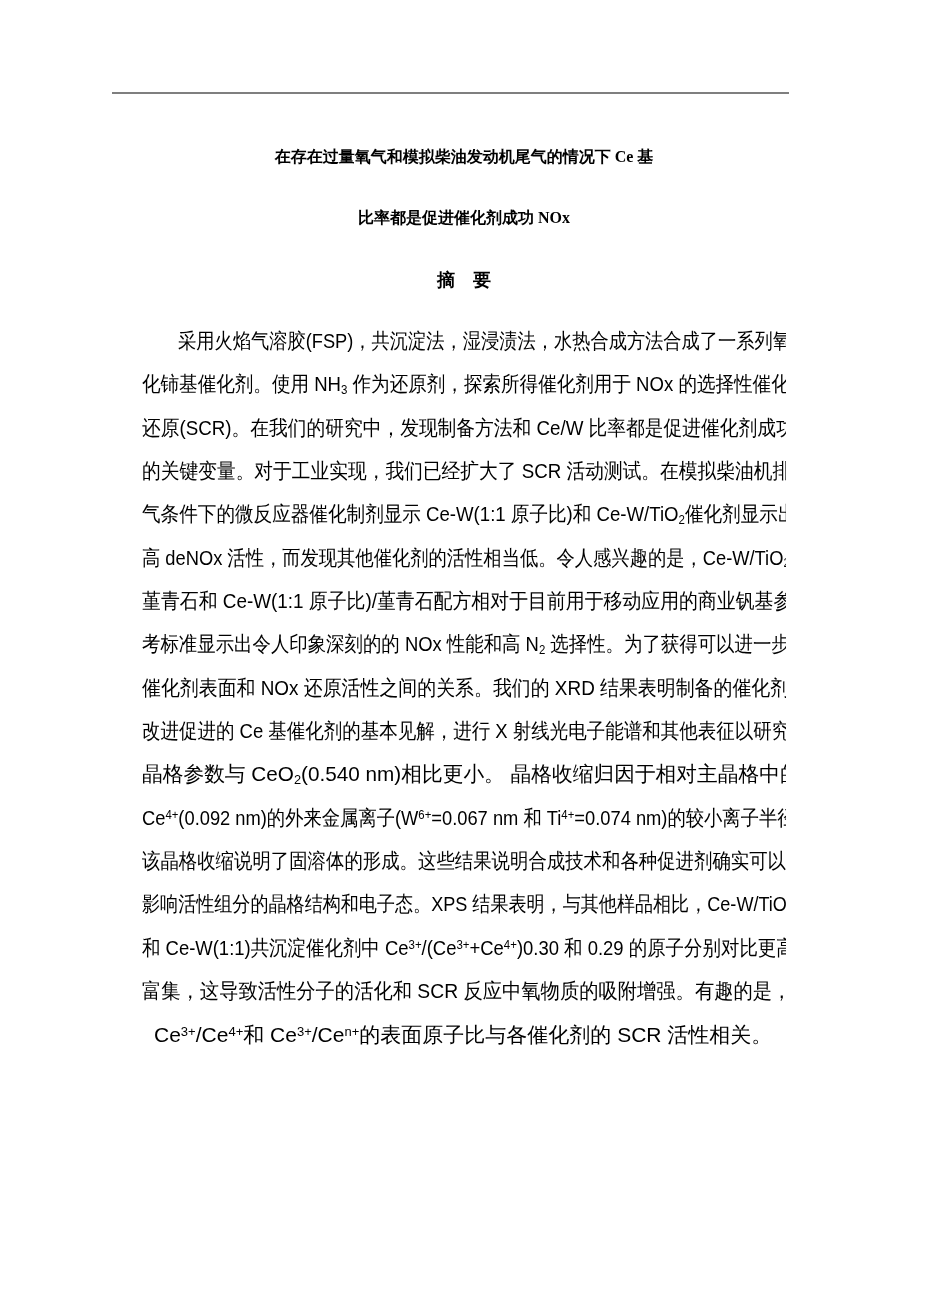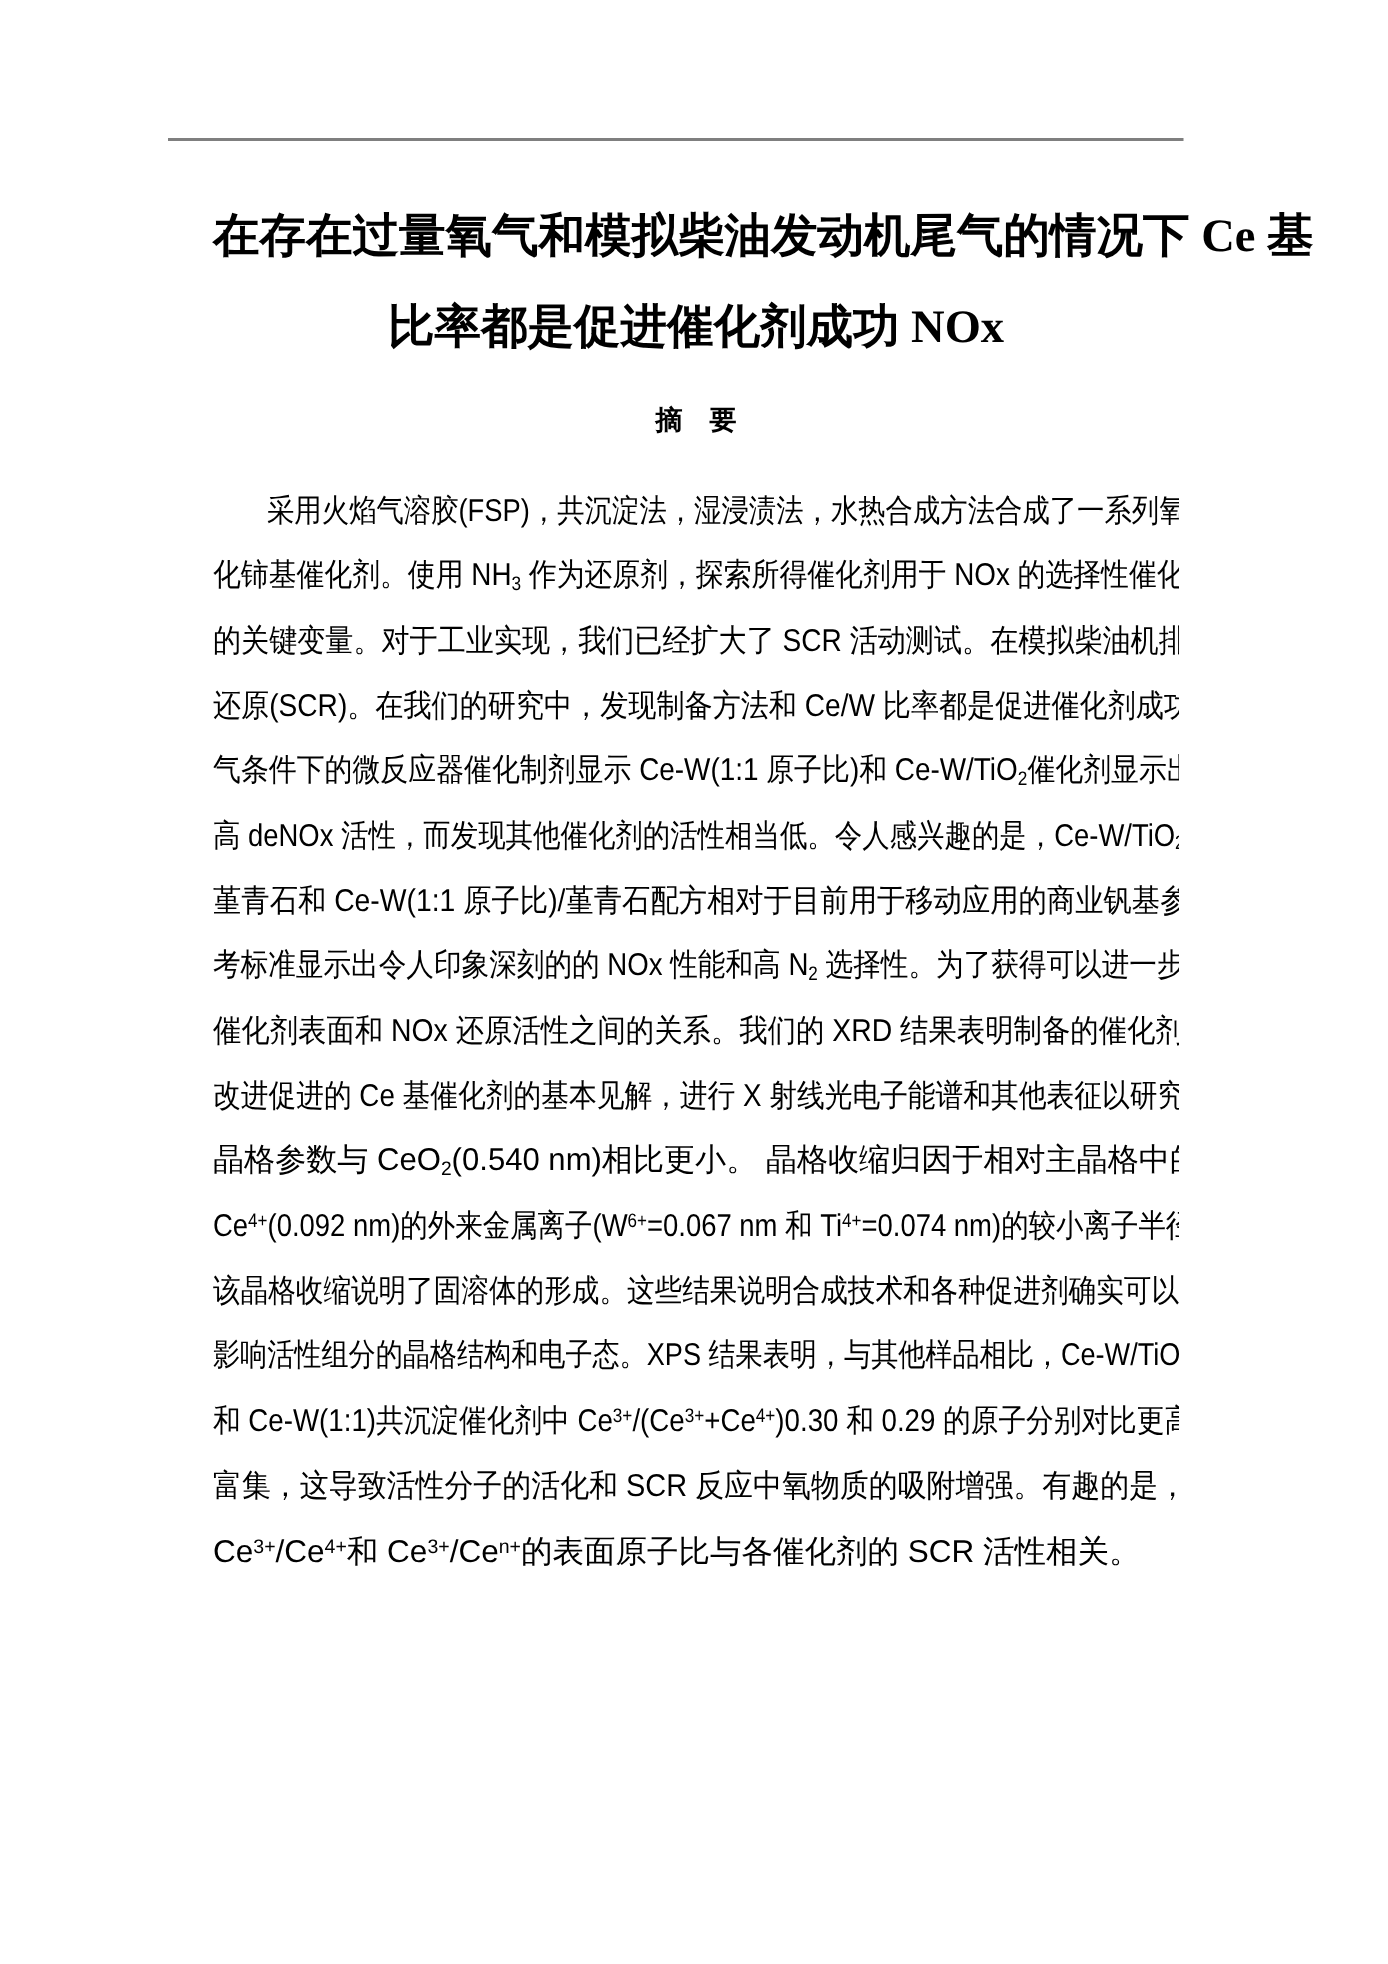--- a/index.html
+++ b/index.html
@@ -10,21 +10,21 @@
     color:#000000;
   }
   .page{position:absolute;left:0;top:0;width:925px;height:1309px;background:#ffffff;overflow:hidden;}
   .header-rule{
     position:absolute;left:112px;top:92px;width:677px;height:2px;
     background:#7f7f7f;
   }
   .title-line{
     position:absolute;left:142px;width:644px;text-align:center;
     font-family:"Liberation Serif",sans-serif;
-    font-weight:bold;font-size:31px;line-height:30px;
+    font-weight:bold;font-size:16px;line-height:30px;
     white-space:pre;
   }
   .title-line.t1{top:142px;}
   .title-line.t2{top:203px;}
   .heading{
     position:absolute;left:142px;top:265px;width:644px;text-align:center;
     font-family:"Liberation Serif",sans-serif;
     font-weight:bold;font-size:18px;line-height:30px;
     white-space:pre;
   }
@@ -45,29 +45,29 @@
 <body style="background: rgb(255, 255, 255); color: rgb(0, 0, 0);">
 
 <div class="page">
   <div class="header-rule" style="background: rgb(127, 127, 127);"></div>
   <div class="title-line t1">在存在过量氧气和模拟柴油发动机尾气的情况下 Ce 基</div>
   <div class="title-line t2">比率都是促进催化剂成功 NOx</div>
   <div class="heading">摘　要</div>
   <div class="abstract" id="abstract">
       <div class="line"><span class="fit" style="margin-left: 36px; letter-spacing: 0px; transform: scaleX(0.868533);">采用火焰气溶胶(FSP)，共沉淀法，湿浸渍法，水热合成方法合成了一系列氧</span></div>
       <div class="line"><span class="fit" style="margin-left: 0px; letter-spacing: 0px; transform: scaleX(0.883762);">化铈基催化剂。使用 NH<sub>3</sub> 作为还原剂，探索所得催化剂用于 NOx 的选择性催化</span></div>
+      <div class="line"><span class="fit" style="margin-left: 0px; letter-spacing: 0px; transform: scaleX(0.892218);">还原(SCR)。在我们的研究中，发现制备方法和 Ce/W 比率都是促进催化剂成功</span></div>
       <div class="line"><span class="fit" style="margin-left: 0px; letter-spacing: 0px; transform: scaleX(0.891716);">的关键变量。对于工业实现，我们已经扩大了 SCR 活动测试。在模拟柴油机排</span></div>
-      <div class="line"><span class="fit" style="margin-left: 0px; letter-spacing: 0px; transform: scaleX(0.892218);">还原(SCR)。在我们的研究中，发现制备方法和 Ce/W 比率都是促进催化剂成功</span></div>
       <div class="line"><span class="fit" style="margin-left: 0px; letter-spacing: 0px; transform: scaleX(0.885471);">气条件下的微反应器催化制剂显示 Ce-W(1:1 原子比)和 Ce-W/TiO<sub>2</sub>催化剂显示出</span></div>
       <div class="line"><span class="fit" style="margin-left: 0px; letter-spacing: 0px; transform: scaleX(0.870767);">高 deNOx 活性，而发现其他催化剂的活性相当低。令人感兴趣的是，Ce-W/TiO<sub>2</sub>/</span></div>
       <div class="line"><span class="fit" style="margin-left: 0px; letter-spacing: 0px; transform: scaleX(0.899069);">堇青石和 Ce-W(1:1 原子比)/堇青石配方相对于目前用于移动应用的商业钒基参</span></div>
       <div class="line"><span class="fit" style="margin-left: 0px; letter-spacing: 0px; transform: scaleX(0.876768);">考标准显示出令人印象深刻的的 NOx 性能和高 N<sub>2</sub> 选择性。为了获得可以进一步</span></div>
       <div class="line"><span class="fit" style="margin-left: 0px; letter-spacing: 0px; transform: scaleX(0.900483);">催化剂表面和 NOx 还原活性之间的关系。我们的 XRD 结果表明制备的催化剂</span></div>
       <div class="line"><span class="fit" style="margin-left: 0px; letter-spacing: 0px; transform: scaleX(0.880383);">改进促进的 Ce 基催化剂的基本见解，进行 X 射线光电子能谱和其他表征以研究</span></div>
       <div class="line"><span class="fit" style="margin-left: 0px; letter-spacing: 0px; transform: scaleX(0.986453);">晶格参数与 CeO<sub>2</sub>(0.540 nm)相比更小。 晶格收缩归因于相对主晶格中的</span></div>
       <div class="line"><span class="fit" style="margin-left: 0px; letter-spacing: 0px; transform: scaleX(0.871651);">Ce<sup>4+</sup>(0.092 nm)的外来金属离子(W<sup>6+</sup>=0.067 nm 和 Ti<sup>4+</sup>=0.074 nm)的较小离子半径。</span></div>
       <div class="line"><span class="fit" style="margin-left: 0px; letter-spacing: 0px; transform: scaleX(0.87619);">该晶格收缩说明了固溶体的形成。这些结果说明合成技术和各种促进剂确实可以</span></div>
       <div class="line"><span class="fit" style="margin-left: 0px; letter-spacing: 0px; transform: scaleX(0.860549);">影响活性组分的晶格结构和电子态。XPS 结果表明，与其他样品相比，Ce-W/TiO<sub>2</sub></span></div>
       <div class="line"><span class="fit" style="margin-left: 0px; letter-spacing: 0px; transform: scaleX(0.878637);">和 Ce-W(1:1)共沉淀催化剂中 Ce<sup>3+</sup>/(Ce<sup>3+</sup>+Ce<sup>4+</sup>)0.30 和 0.29 的原子分别对比更高。</span></div>
       <div class="line"><span class="fit" style="margin-left: 0px; letter-spacing: 0px; transform: scaleX(0.918421);">富集，这导致活性分子的活化和 SCR 反应中氧物质的吸附增强。有趣的是，</span></div>
-      <div class="line"><span class="fit" style="margin-left: 0px; letter-spacing: 0px;">Ce<sup>3+</sup>/Ce<sup>4+</sup>和 Ce<sup>3+</sup>/Ce<sup>n+</sup>的表面原子比与各催化剂的 SCR 活性相关。</span></div>
+      <div class="line"><span class="fit" style="margin-left: 12px; letter-spacing: 0px;">Ce<sup>3+</sup>/Ce<sup>4+</sup>和 Ce<sup>3+</sup>/Ce<sup>n+</sup>的表面原子比与各催化剂的 SCR 活性相关。</span></div>
     </div>
 </div>
 
 </body></html>

